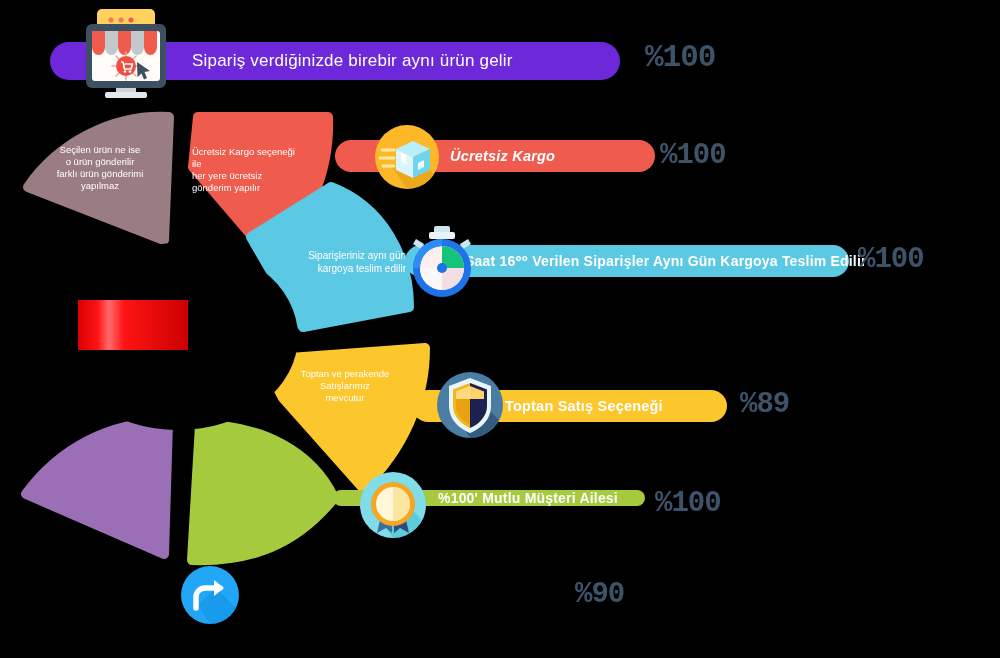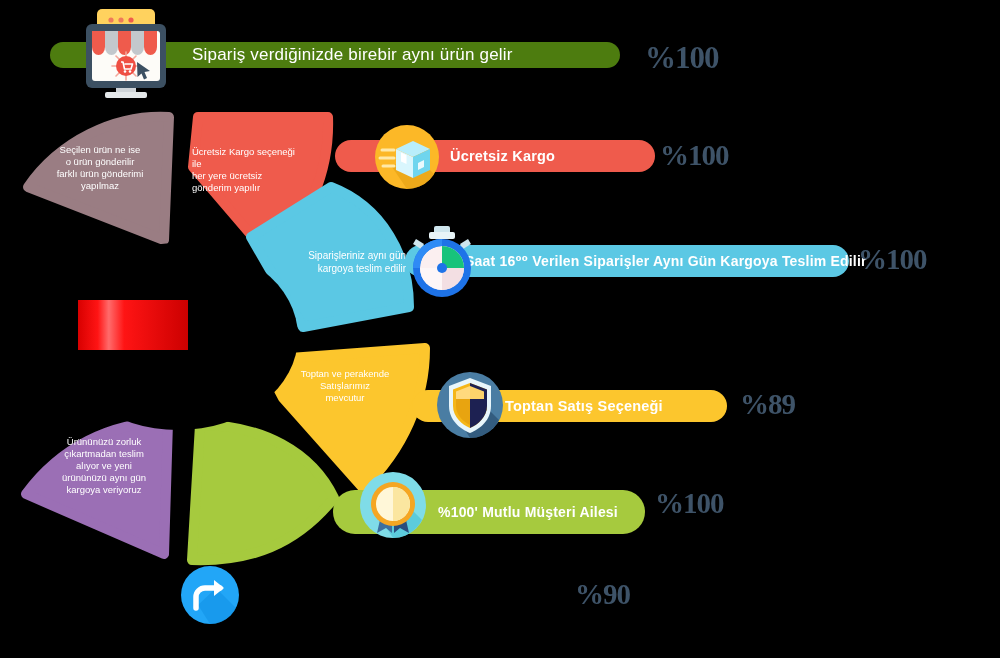--- a/index.html
+++ b/index.html
@@ -13,21 +13,21 @@
   .bar{
     position:absolute;border-radius:22px;display:flex;align-items:center;
     box-sizing:border-box;
   }
   .bar-label{
     color:#ffffff;font-weight:bold;white-space:nowrap;
     letter-spacing:.2px;
   }
   .pct{
     position:absolute;color:#3e5368;font-weight:bold;
-    font-family:Liberation Serif, serif;letter-spacing:-1px;
+    font-family:Liberation Mono, monospace;letter-spacing:-1px;
     white-space:nowrap;
   }
 
   
   .petal{position:absolute;}
   .petal svg{display:block;overflow:visible;}
   .petal-text{
     position:absolute;color:#ffffff;line-height:1.25;
     white-space:pre-line;pointer-events:none;
   }
@@ -99,30 +99,25 @@
     <svg width="172" height="148" viewBox="0 0 172 148">
       <path d="M30 5 C 92 5, 142 32, 164 78 C 126 125, 80 142, 22 140 Z" fill="#a6ca3e" stroke="#a6ca3e" stroke-width="10" stroke-linejoin="round"></path>
     </svg>
   </div>
 
   <div class="petal" style="left:18px;top:414px;">
     <svg width="166" height="150" viewBox="0 0 166 150">
       <path d="M150 8 C 92 8, 42 34, 8 80 L 146 140 Z" fill="#9b6fb5" stroke="#9b6fb5" stroke-width="10" stroke-linejoin="round"></path>
     </svg>
   </div>
-  <div class="petal-text" style="left:28px;top:436px;width:152px;text-align:center;font-size:9.5px;">Ürününüzü zorluk
-çıkartmadan teslim
-alıyor ve yeni
-ürününüzü aynı gün
-kargoya veriyoruz</div>
 
   <div class="center-blob"></div>
   <div class="logo-red"></div>
 
-  <div class="bar" style="left:50px;top:42px;width:570px;height:26px;background:#4d7c0f;">
+  <div class="bar" style="left:50px;top:42px;width:570px;height:38px;background:#6d28d9;">
     <span class="bar-label" style="margin-left:142px;font-size:17px;font-weight:normal;">Sipariş verdiğinizde birebir aynı ürün gelir</span>
   </div>
   <div class="icon-wrap" style="left:73px;top:2px;">
     <svg width="106" height="98" viewBox="0 0 106 98">
       <rect x="24" y="7" width="58" height="26" rx="5" fill="#ffd25e"></rect>
       <circle cx="38" cy="18" r="2.6" fill="#ef7a5a"></circle>
         <circle cx="48" cy="18" r="2.6" fill="#ef7a5a"></circle>
         <circle cx="58" cy="18" r="2.6" fill="#ef5b4c"></circle>
       <rect x="13" y="22" width="80" height="64" rx="6" fill="#3c5062"></rect>
       <rect x="19" y="29" width="68" height="50" rx="3" fill="#fdfcf8"></rect>
@@ -145,21 +140,21 @@
       <path d="M48 60 h2 l1.5 7 h6.5 l1.5-5 h-8" fill="none" stroke="#fff" stroke-width="1.6" stroke-linejoin="round"></path>
       <circle cx="52" cy="69.5" r="1.3" fill="#fff"></circle>
         <circle cx="57" cy="69.5" r="1.3" fill="#fff"></circle>
       <path d="M64 60 L77 69 L71.5 70 L74 76 L71 77.5 L68.5 71.5 L64.5 75 Z" fill="#3c5062"></path>
       <rect x="43" y="86" width="20" height="6" fill="#cfd4d8"></rect>
       <rect x="32" y="90" width="42" height="6" rx="2" fill="#e4e8ea"></rect>
     </svg>
   </div>
   <div class="pct" style="left:645px;top:40px;font-size:31px;">%100</div>
 
-  <div class="bar" style="left:335px;top:140px;width:320px;height:32px;background:#ef5b4c;">
+  <div class="bar" style="left:335px;top:140px;width:320px;height:32px;background:#ef5b4c;font-style:italic;">
     <span class="bar-label" style="margin-left:115px;font-size:14.5px;">Ücretsiz  Kargo</span>
   </div>
   <div class="icon-wrap" style="left:372px;top:122px;">
     <svg width="70" height="70" viewBox="0 0 70 70">
       <circle cx="35" cy="35" r="32" fill="#fcb827"></circle>
       <path d="M35 67 A32 32 0 0 0 62 52 L40 30 L20 45 Z" fill="#e09c10" opacity="0.55"></path>
       <g stroke="#ffe9a8" stroke-width="3" stroke-linecap="round">
         <line x1="10" y1="28" x2="22" y2="28"></line>
         <line x1="8" y1="36" x2="22" y2="36"></line>
         <line x1="11" y1="44" x2="22" y2="44"></line>
@@ -203,21 +198,21 @@
       <path d="M37 10 L58 18 L58 38 C58 52 47 61 37 65 C27 61 16 52 16 38 L16 18 Z" fill="#e8f6fb"></path>
       <path d="M37 15 L54 21.5 L54 38 C54 49 45 56.5 37 60 C29 56.5 20 49 20 38 L20 21.5 Z" fill="#f5b618"></path>
       <path d="M37 15 L54 21.5 L54 38 C54 49 45 56.5 37 60 Z" fill="#1d2152"></path>
       <path d="M37 18 L51 23.5 L51 31 L37 31 Z" fill="#fcd36b"></path>
       <path d="M23 23.5 L37 18 L37 31 L23 31 Z" fill="#ffd97e"></path>
       <path d="M23 31 L37 31 L37 57 C31 54 23 47.5 23 38 Z" fill="#e8a410"></path>
     </svg>
   </div>
   <div class="pct" style="left:740px;top:388px;font-size:29px;">%89</div>
 
-  <div class="bar" style="left:333px;top:490px;width:312px;height:44px;background:#a6ca3e;">
+  <div class="bar" style="left:333px;top:490px;width:312px;height:16px;background:#a6ca3e;">
     <span class="bar-label" style="margin-left:105px;font-size:14px;">%100' Mutlu  Müşteri  Ailesi</span>
   </div>
   <div class="icon-wrap" style="left:355px;top:467px;">
     <svg width="76" height="76" viewBox="0 0 76 76">
       <circle cx="38" cy="38" r="33" fill="#7fdce8"></circle>
       <path d="M38 71 A33 33 0 0 0 67 53 L45 31 L23 47 Z" fill="#3fbdd1" opacity="0.55"></path>
       <path d="M27 44 L22 66 L31 61 L37 66 L37 44 Z" fill="#3d6f9e"></path>
       <path d="M49 44 L54 66 L45 61 L39 66 L39 44 Z" fill="#2b4e7e"></path>
       <circle cx="38" cy="37" r="22" fill="#f5a623"></circle>
       <circle cx="38" cy="37" r="17" fill="#fff7d8"></circle>

